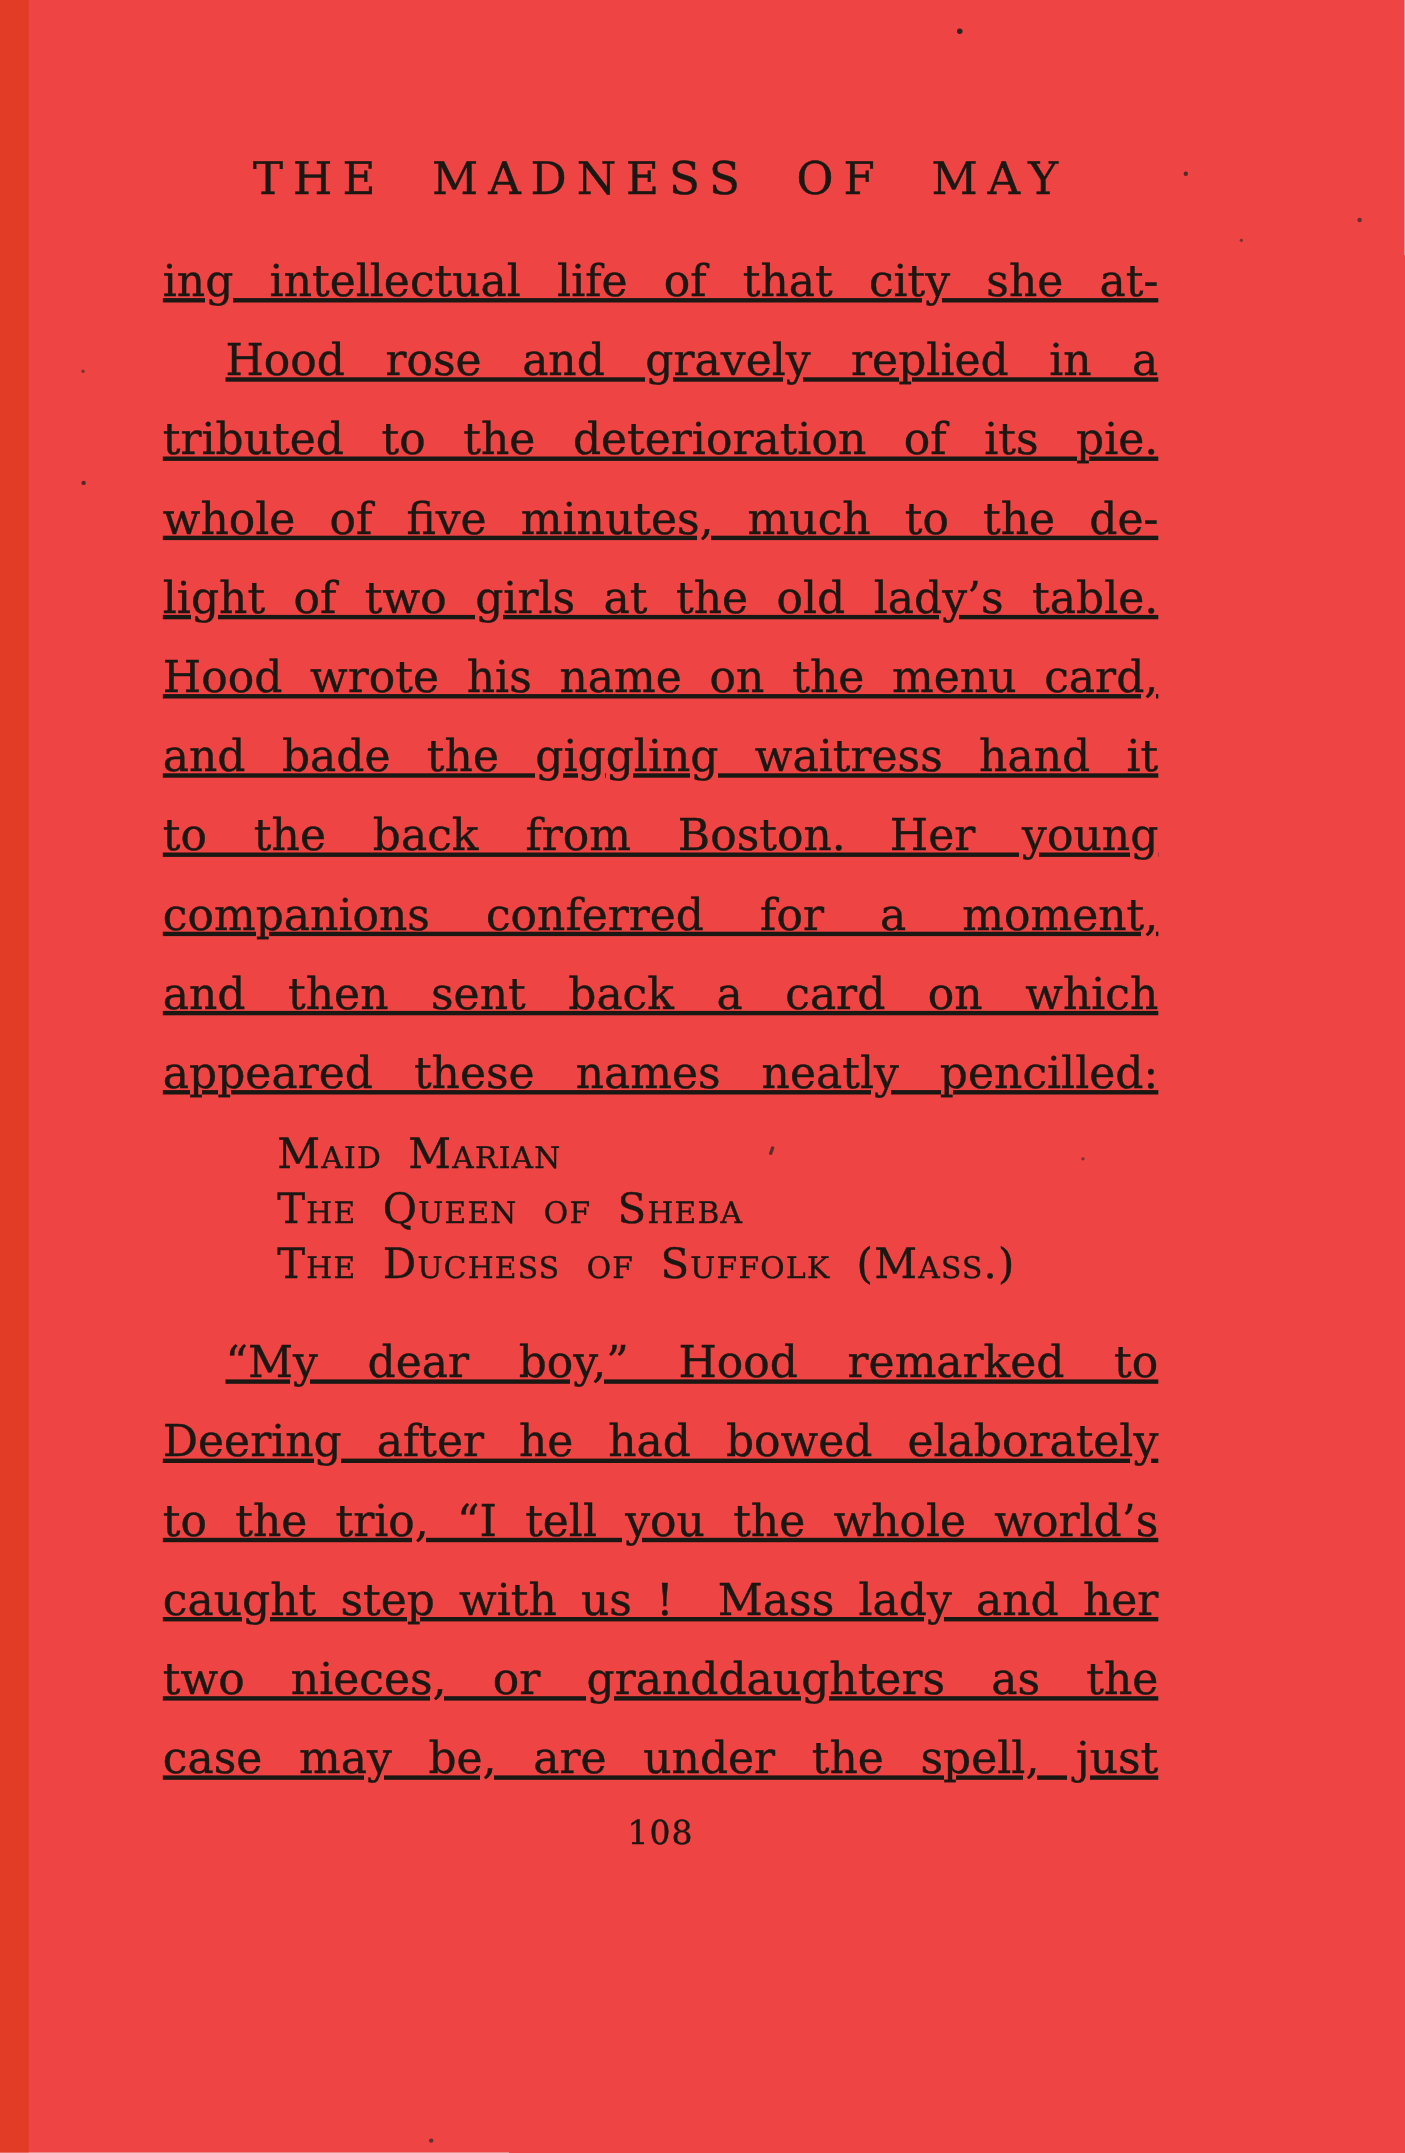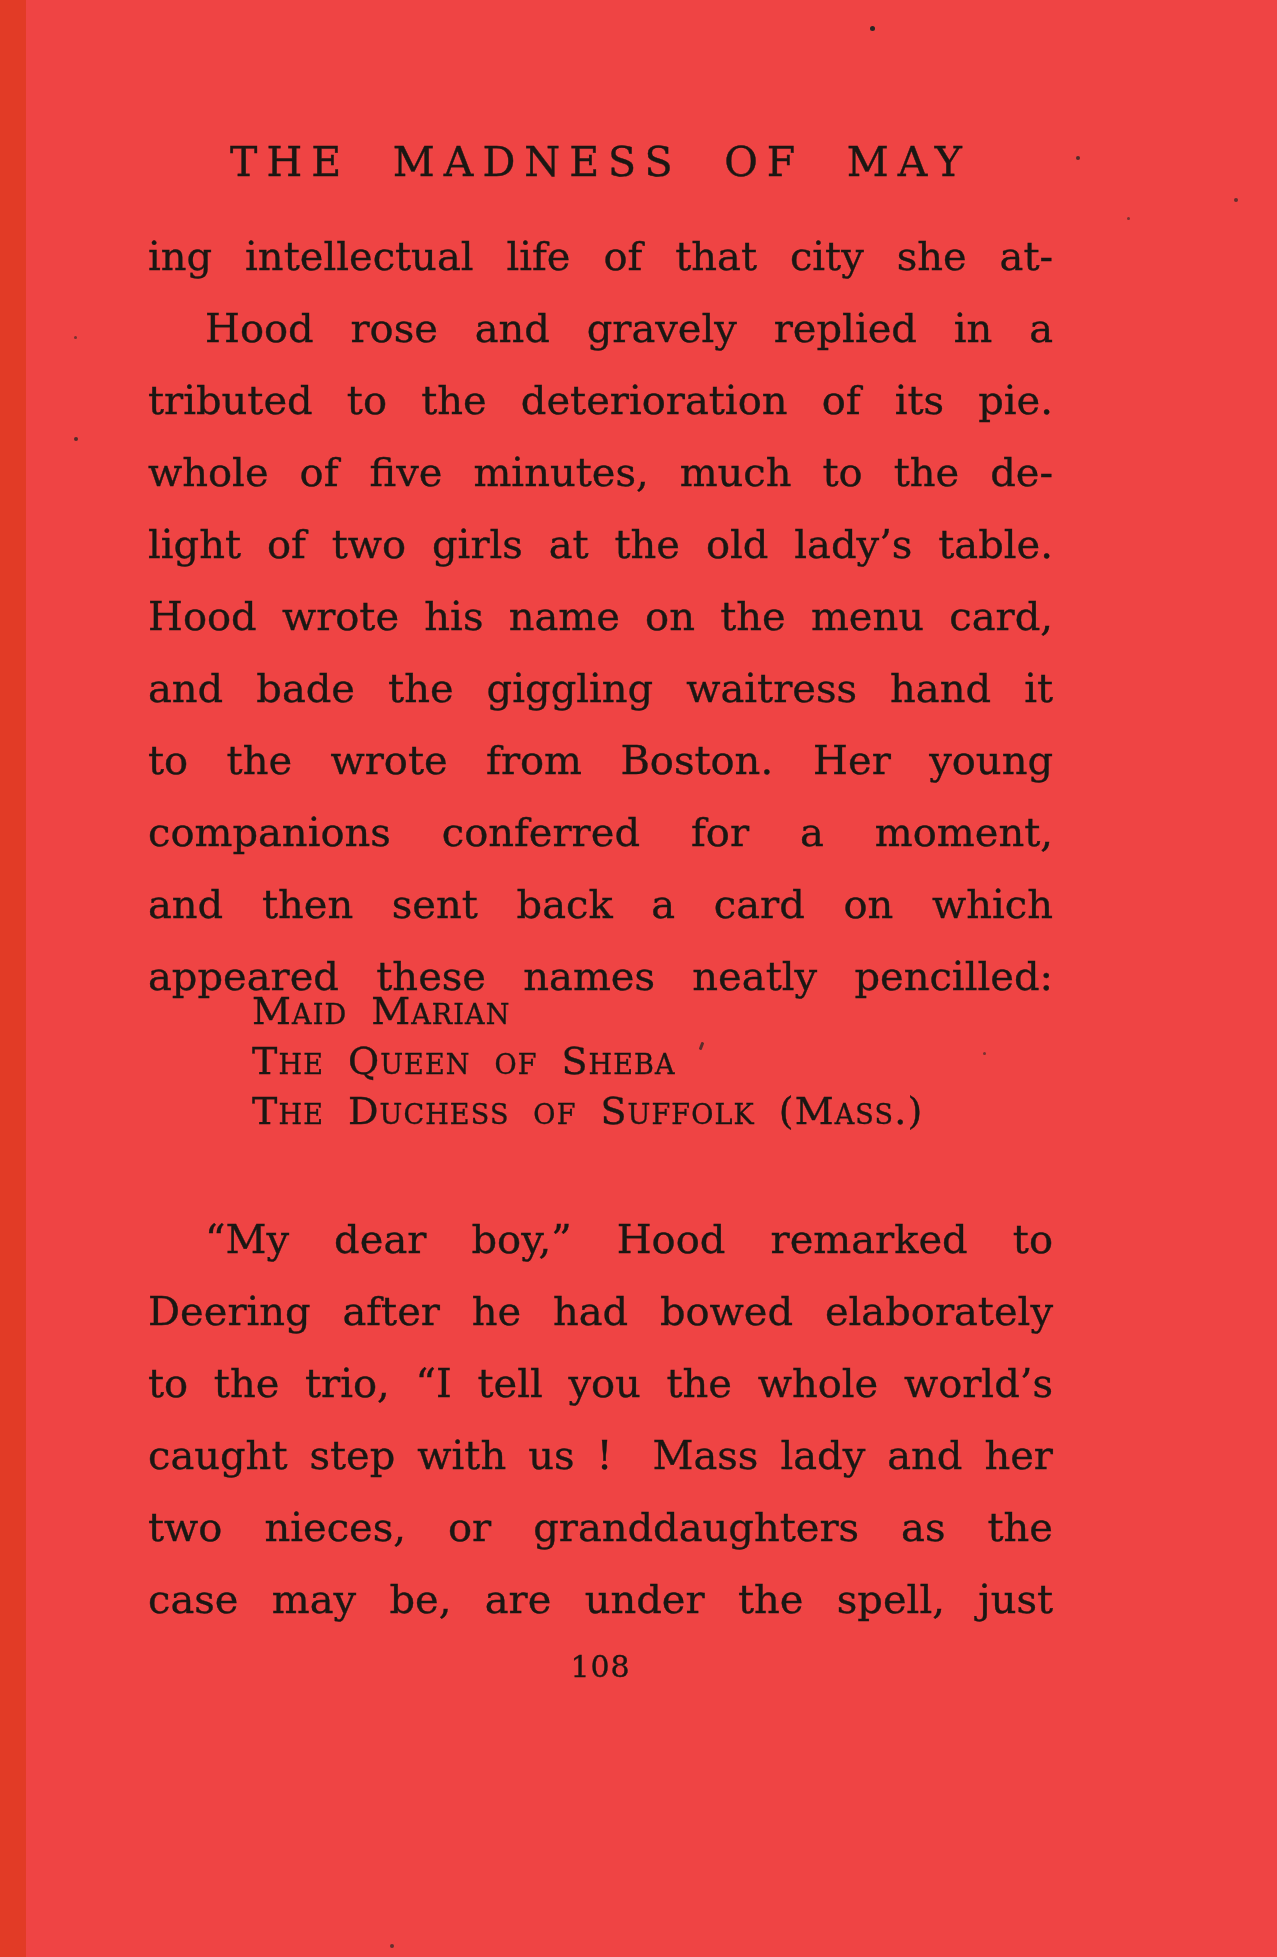--- a/index.html
+++ b/index.html
@@ -19,34 +19,34 @@
     position:absolute;left:148px;top:140px;width:905px;
     text-align:center;
     font-size:41px;line-height:44px;
     letter-spacing:0.22em;
     word-spacing:0.50em;
     -webkit-text-stroke:0.4px;
     white-space:nowrap;
   }
   .para{
     position:absolute;left:148px;width:905px;
-    font-size:40px;line-height:72px;
+    font-size:40px;line-height:72px;text-decoration:underline;
     -webkit-text-stroke:0.35px;
   }
   .p1{top:220px;}
   .p2{top:1203px;}
   .bl{
     text-align:justify;
     text-align-last:justify;
     white-space:nowrap;
     height:72px;
   }
   .bl.indent{text-indent:57px;}
   .cards{
-    position:absolute;left:252px;top:986px;width:900px;
+    position:absolute;left:252px;top:1024px;width:900px;
     font-size:38px;line-height:50px;
     font-variant:small-caps;
     letter-spacing:0.03em;
     word-spacing:0.28em;
     -webkit-text-stroke:0.35px;
   }
   .card-line{height:50px;white-space:nowrap;}
   .pagenum{
     position:absolute;left:148px;top:1644px;width:905px;
     text-align:center;
@@ -77,21 +77,21 @@
   <div class="header">THE MADNESS OF MAY</div>
 
   <div class="para p1">
     <div class="bl">ing intellectual life of that city she at-</div>
     <div class="bl indent">Hood rose and gravely replied in a</div>
     <div class="bl">tributed to the deterioration of its pie.</div>
     <div class="bl">whole of five minutes, much to the de-</div>
     <div class="bl">light of two girls at the old lady’s table.</div>
     <div class="bl">Hood wrote his name on the menu card,</div>
     <div class="bl">and bade the giggling waitress hand it</div>
-    <div class="bl">to the wrote from Boston. Her young</div>
+    <div class="bl">to the back from Boston. Her young</div>
     <div class="bl">companions conferred for a moment,</div>
     <div class="bl">and then sent back a card on which</div>
     <div class="bl">appeared these names neatly pencilled:</div>
   </div>
 
   <div class="cards">
     <div class="card-line">Maid Marian</div>
     <div class="card-line">The Queen of Sheba</div>
     <div class="card-line">The Duchess of Suffolk (Mass.)</div>
   </div>

